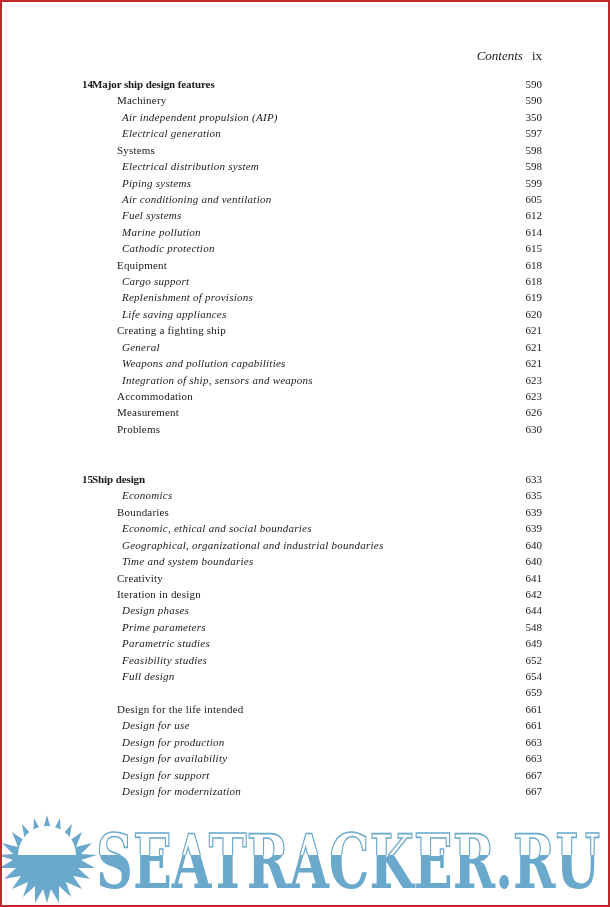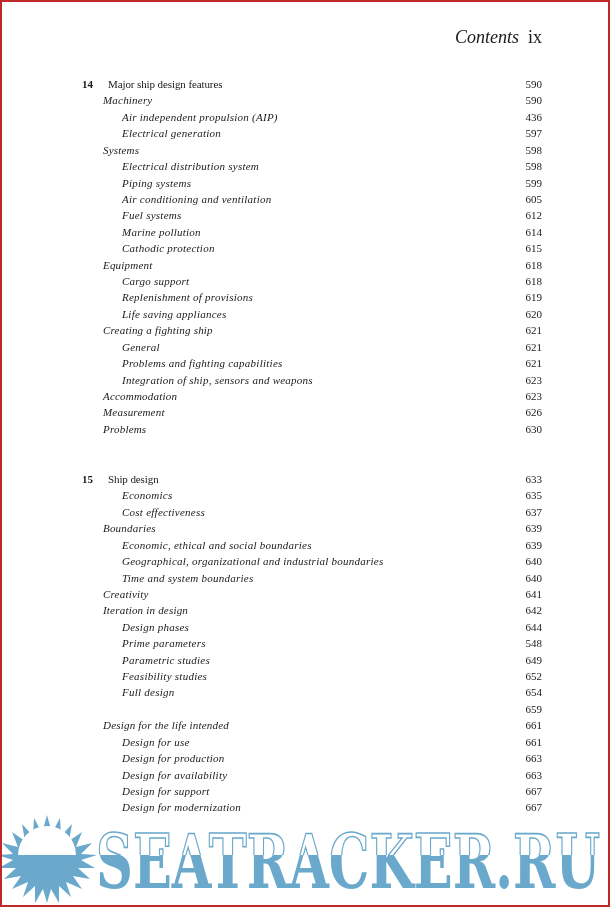--- a/index.html
+++ b/index.html
@@ -7,33 +7,33 @@
       width: 610px; height: 907px; position: relative; overflow: hidden;
       background: #ffffff;
       font-family: "Liberation Serif", "DejaVu Serif", serif;
       color: #1a1a1a;
     }
     .frame {
       position: absolute; left: 0; top: 0; width: 606px; height: 903px;
       border: 2px solid #c0282a;
     }
     .running-head {
-      position: absolute; top: 29px; right: 68px;
-      font-size: 18px; line-height: 16px; white-space: nowrap;
+      position: absolute; top: 48px; right: 68px;
+      font-size: 13px; line-height: 16px; white-space: nowrap;
     }
     .running-head .title { font-style: italic; margin-right: 9px; }
     .toc { position: absolute; left: 0; width: 610px; }
     .row {
       position: relative; height: 16.43px; line-height: 16.43px;
       font-size: 11px; white-space: nowrap; padding-left: 20px;
     }
     .row .num { position: absolute; left: 82px; font-weight: bold; }
     .row .label { position: absolute; }
-    .row.chapter .label { left: 108px; font-weight: normal; letter-spacing: -0.1px; }
-    .row.section .label { left: 103px; font-style: italic; letter-spacing: 0.2px; }
+    .row.chapter .label { left: 92px; font-weight: bold; letter-spacing: -0.1px; }
+    .row.section .label { left: 117px; letter-spacing: 0.2px; }
     .row.sub .label { left: 122px; letter-spacing: 0.25px; font-style: italic; }
     .row .page { position: absolute; right: 68px; }
     .watermark {
       position: absolute; left: 2px; top: 815px; width: 604px; height: 88px;
     }
   </style>
 </head>
 <body>
 
 <div class="frame"></div>
@@ -47,21 +47,21 @@
     <span class="num">14</span>
     <span class="label">Major ship design features</span>
     <span class="page">590</span>
   </div>
 <div class="row section">
       <span class="label">Machinery</span>
       <span class="page">590</span>
     </div>
     <div class="row sub">
       <span class="label">Air independent propulsion (AIP)</span>
-      <span class="page">436</span>
+      <span class="page">350</span>
     </div>
     <div class="row sub">
       <span class="label">Electrical generation</span>
       <span class="page">597</span>
     </div>
     <div class="row section">
       <span class="label">Systems</span>
       <span class="page">598</span>
     </div>
     <div class="row sub">
@@ -106,21 +106,21 @@
     </div>
     <div class="row section">
       <span class="label">Creating a fighting ship</span>
       <span class="page">621</span>
     </div>
     <div class="row sub">
       <span class="label">General</span>
       <span class="page">621</span>
     </div>
     <div class="row sub">
-      <span class="label">Problems and fighting capabilities</span>
+      <span class="label">Weapons and pollution capabilities</span>
       <span class="page">621</span>
     </div>
     <div class="row sub">
       <span class="label">Integration of ship, sensors and weapons</span>
       <span class="page">623</span>
     </div>
     <div class="row section">
       <span class="label">Accommodation</span>
       <span class="page">623</span>
     </div>
@@ -136,24 +136,20 @@
 
 <div class="toc" id="toc15" style="top:471px;">
   <div class="row chapter">
     <span class="num">15</span>
     <span class="label">Ship design</span>
     <span class="page">633</span>
   </div>
     <div class="row sub">
       <span class="label">Economics</span>
       <span class="page">635</span>
-    </div>
-    <div class="row sub">
-      <span class="label">Cost effectiveness</span>
-      <span class="page">637</span>
     </div>
     <div class="row section">
       <span class="label">Boundaries</span>
       <span class="page">639</span>
     </div>
     <div class="row sub">
       <span class="label">Economic, ethical and social boundaries</span>
       <span class="page">639</span>
     </div>
     <div class="row sub">

